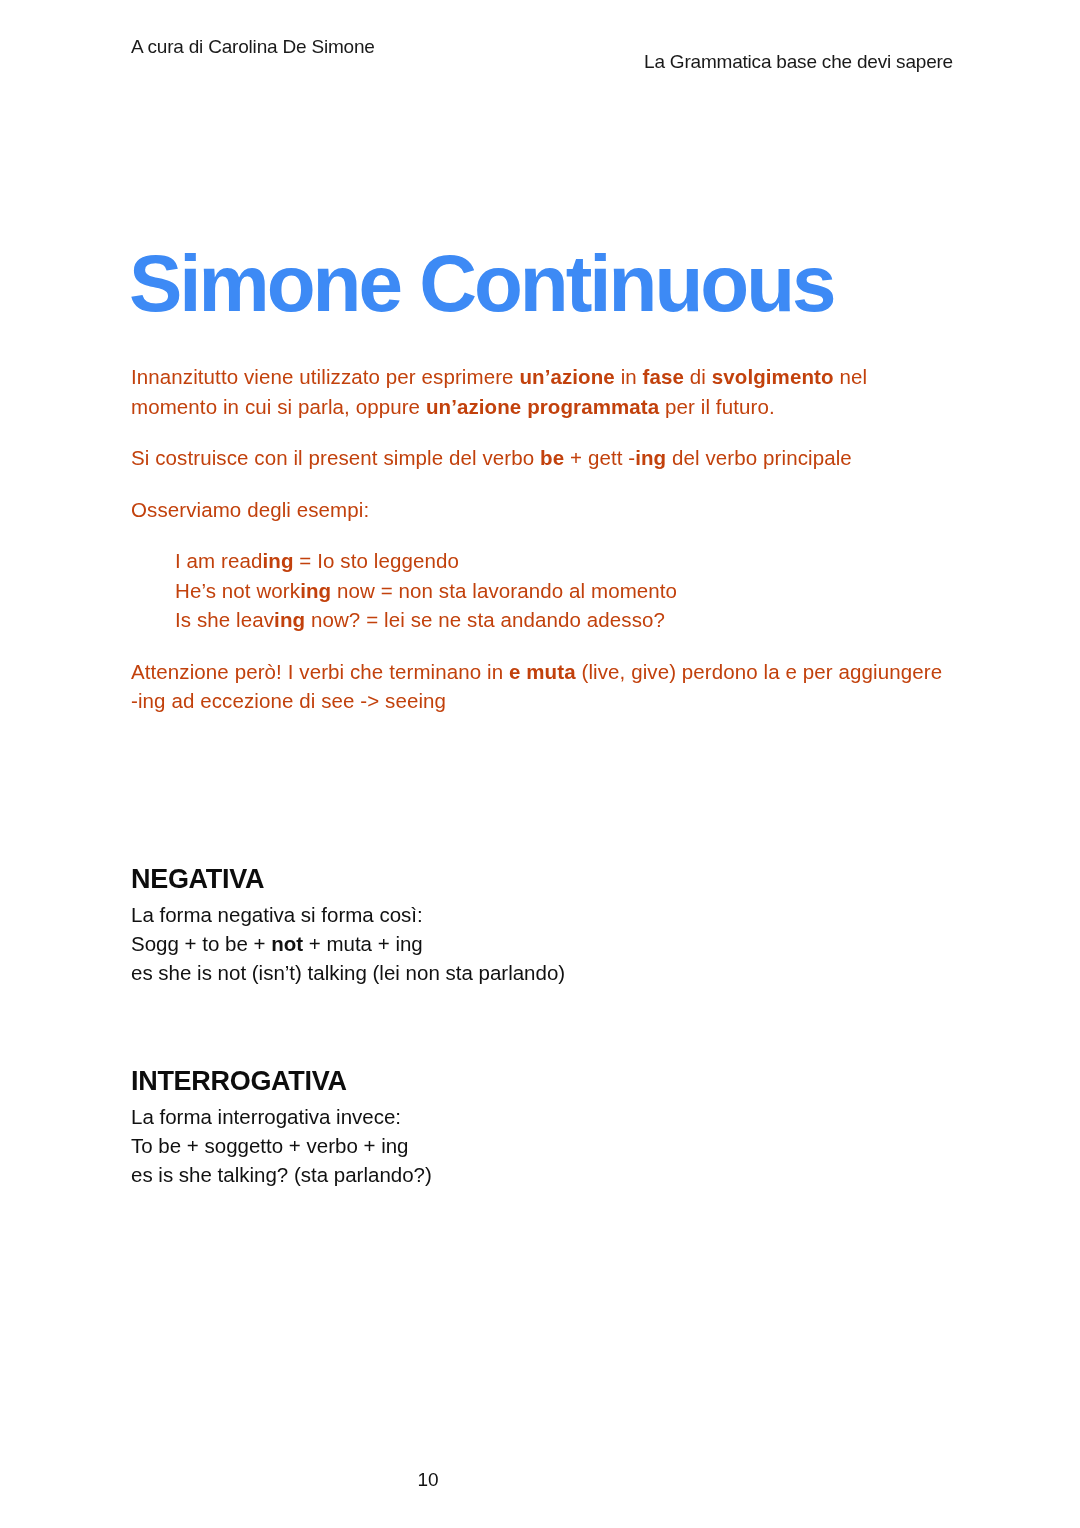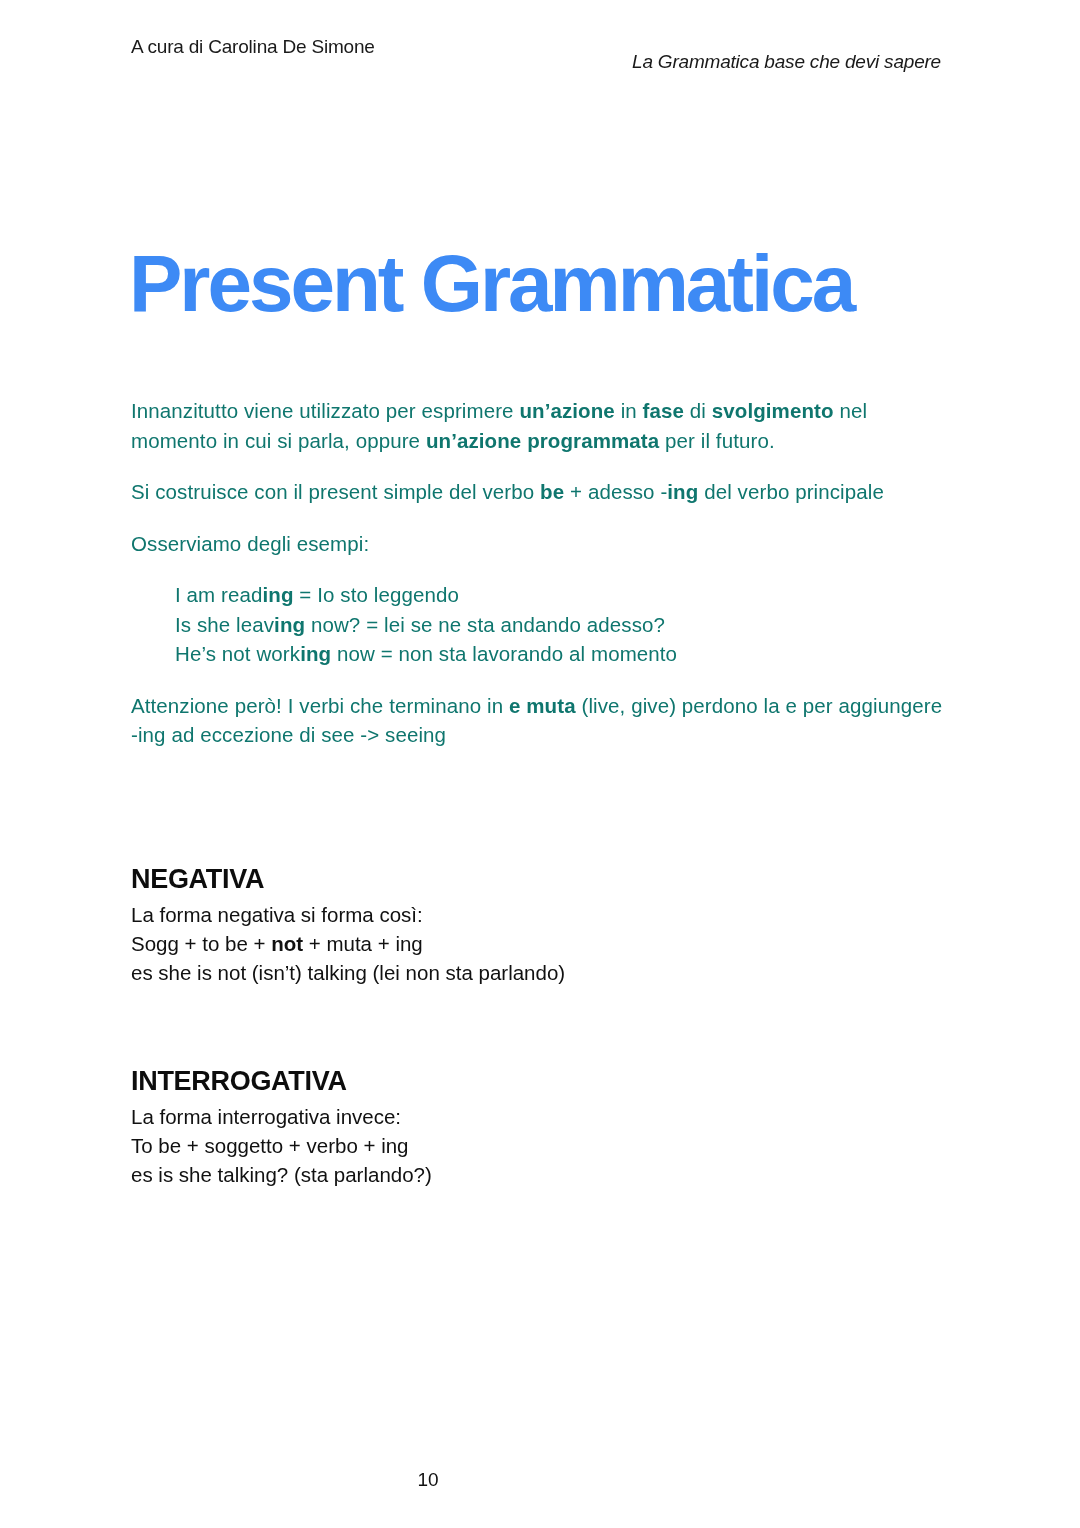--- a/index.html
+++ b/index.html
@@ -17,45 +17,44 @@
     .header-left {
       position: absolute;
       left: 131px;
       top: 36px;
       font-size: 19px;
       color: #1a1a1a;
       letter-spacing: -0.2px;
     }
     .header-right {
       position: absolute;
-      right: 139px;
+      right: 127px;
       top: 51px;
       font-size: 19px;
-      font-style: italic;
       color: #1a1a1a;
       letter-spacing: -0.2px;
     }
     .title {
       position: absolute;
       left: 129px;
       top: 244px;
       font-size: 80px;
       font-weight: bold;
       letter-spacing: -3px;
       line-height: 1;
       white-space: nowrap;
     }
     .content {
       position: absolute;
       left: 131px;
-      top: 396px;
+      top: 362px;
       width: 820px;
       font-size: 20.5px;
       line-height: 29.5px;
-      color: #0f766e;
+      color: #c2410c;
       letter-spacing: 0.1px;
     }
     .para { margin-bottom: 22px; }
     .para b { font-weight: bold; }
     .examples { margin-bottom: 22px; margin-left: 44px; }
     .examples .line { display: block; }
     .section {
       position: absolute;
       left: 131px;
       width: 820px;
@@ -81,30 +80,30 @@
       font-size: 19px;
       color: #111111;
     }
   </style>
 </head>
 <body>
 
 <div class="header-left">A cura di Carolina De Simone</div>
 <div class="header-right">La Grammatica base che devi sapere</div>
 
-<h1 class="title" style="color: rgb(61, 138, 245);">Present Grammatica</h1>
+<h1 class="title" style="color: rgb(61, 138, 245);">Simone Continuous</h1>
 
 <div class="content">
   <p class="para"><span>Innanzitutto viene utilizzato per esprimere </span><b>un’azione</b><span> in </span><b>fase</b><span> di </span><b>svolgimento</b><span> nel momento in cui si parla, oppure </span><b>un’azione programmata</b><span> per il futuro.</span></p>
-  <p class="para"><span>Si costruisce con il present simple del verbo </span><b>be</b><span> + adesso -</span><b>ing</b><span> del verbo principale</span></p>
+  <p class="para"><span>Si costruisce con il present simple del verbo </span><b>be</b><span> + gett -</span><b>ing</b><span> del verbo principale</span></p>
   <p class="para">Osserviamo degli esempi:</p>
   <div class="examples">
     <span class="line"><span>I am read</span><b>ing</b><span> = Io sto leggendo</span></span>
+    <span class="line"><span>He’s not work</span><b>ing</b><span> now = non sta lavorando al momento</span></span>
     <span class="line"><span>Is she leav</span><b>ing</b><span> now? = lei se ne sta andando adesso?</span></span>
-    <span class="line"><span>He’s not work</span><b>ing</b><span> now = non sta lavorando al momento</span></span>
   </div>
   <p class="para"><span>Attenzione però! I verbi che terminano in </span><b>e muta</b><span> (live, give) perdono la e per aggiungere -ing ad eccezione di see -&gt; seeing</span></p>
 </div>
 
 <div class="section" style="top:862px;">
   <h2 class="section-heading">NEGATIVA</h2>
   <span class="line">La forma negativa si forma così:</span>
   <span class="line"><span>Sogg + to be + </span><b>not</b><span> + muta + ing</span></span>
   <span class="line">es she is not (isn’t) talking (lei non sta parlando)</span>
 </div>

